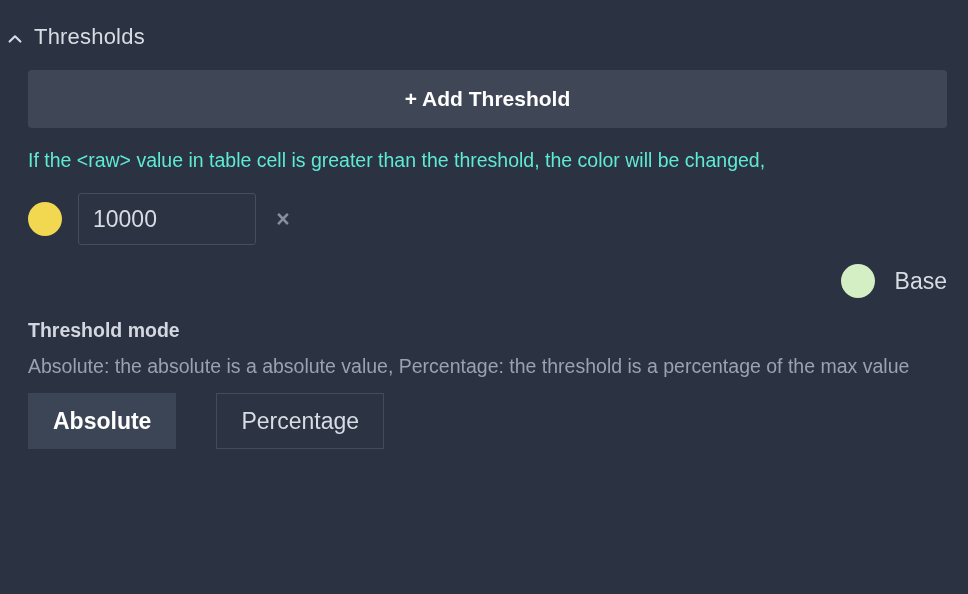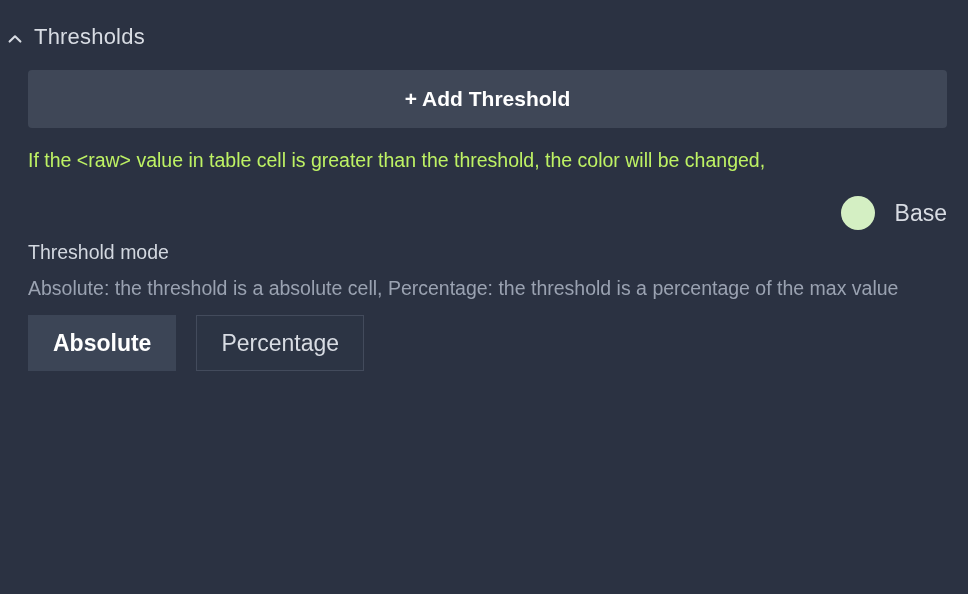--- a/index.html
+++ b/index.html
@@ -69,21 +69,21 @@
     display: flex;
     align-items: center;
     justify-content: center;
     cursor: pointer;
     padding: 8px;
   }
 
   
   .help-text {
     margin-top: 16px;
-    color: #bef264;
+    color: #5eead4;
     font-size: 19.5px;
     line-height: 33px;
     max-width: 915px;
     font-weight: 400;
   }
 
   
   .threshold-row {
     display: flex;
     align-items: center;
@@ -137,40 +137,41 @@
   }
   .base-label {
     margin-left: 20px;
     color: #d8dce3;
     font-size: 23px;
     font-weight: 400;
   }
 
   
   .field-label {
-    margin-top: 11px;
+    margin-top: 21px;
     color: #d3d8e0;
     font-size: 19.5px;
-    font-weight: 400;
+    font-weight: 700;
     line-height: 1.2;
   }
   .field-description {
     margin-top: 8px;
     color: #9aa2b1;
     font-size: 19.5px;
     line-height: 33px;
     max-width: 900px;
     font-weight: 400;
   }
 
   
   .radio-group {
     display: flex;
     margin-top: 10px;
     align-items: stretch;
+    gap: 20px;
   }
   .radio-btn {
     height: 56px;
     box-sizing: border-box;
     background: #2c3444;
     border: 1px solid #434b5c;
     color: #d8dce3;
     font-family: "Liberation Sans", sans-serif;
     font-size: 23px;
     font-weight: 400;
@@ -204,28 +205,33 @@
     </span>
     <span class="section-title">Thresholds</span>
   </div>
 
   <div class="content">
 
     <button class="add-threshold-btn">+ Add Threshold</button>
 
     <div class="help-text">If the &lt;raw&gt; value in table cell is greater than the threshold, the color will be changed,</div>
 
+    <div class="threshold-row">
+      <span class="color-swatch" id="swatch-0" style="background: rgb(242, 215, 81);"></span>
+      <input class="threshold-input" type="text" id="threshold-value-0" value="10000" style="">
+      <button class="remove-threshold-btn">×</button>
+    </div>
 
     <div class="base-row">
       <span class="color-swatch" id="swatch-base" style="background: rgb(212, 239, 195);"></span>
       <span class="base-label">Base</span>
     </div>
 
     <div class="field-label">Threshold mode</div>
-    <div class="field-description">Absolute: the threshold is a absolute cell, Percentage: the threshold is a percentage of the max value</div>
+    <div class="field-description">Absolute: the absolute is a absolute value, Percentage: the threshold is a percentage of the max value</div>
 
     <div class="radio-group">
       <button class="radio-btn selected">Absolute</button>
       <button class="radio-btn">Percentage</button>
     </div>
 
   </div>
 </div>
 
 </body></html>

